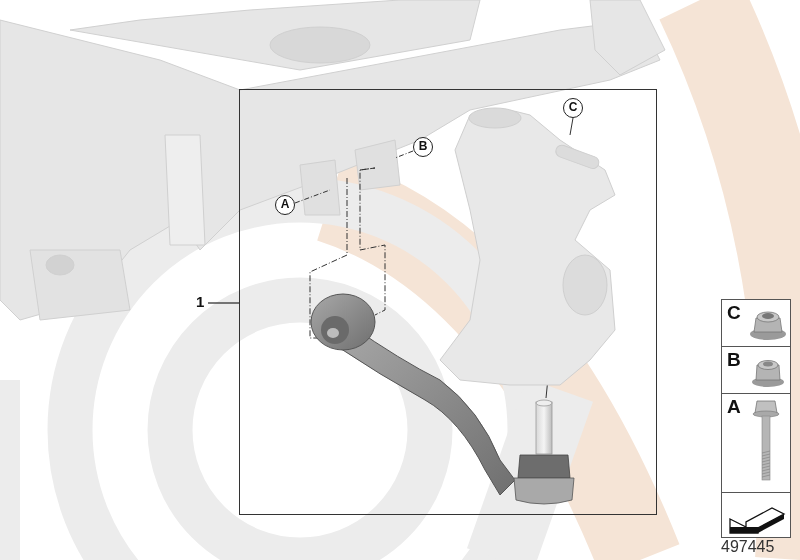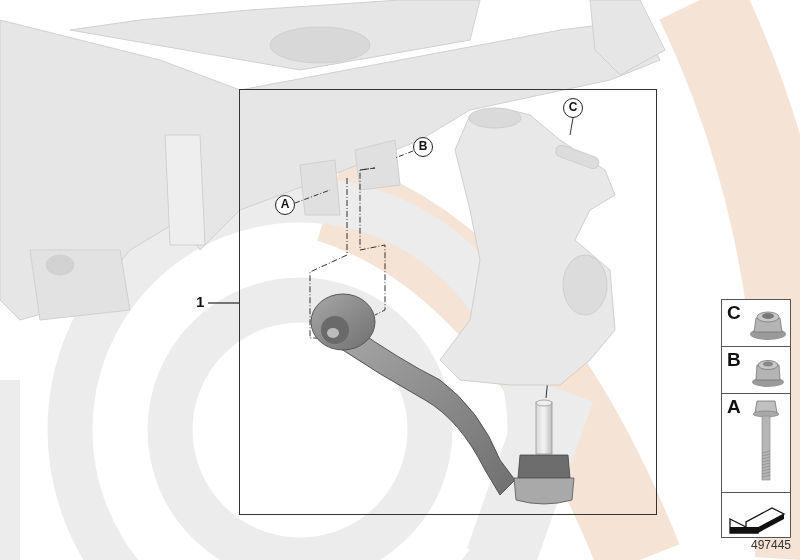--- a/index.html
+++ b/index.html
@@ -22,22 +22,22 @@
     position: absolute; font-weight: bold; font-size: 15px; color: #111;
   }
   .legend-box {
     position: absolute; left: 721px; width: 70px; border: 1px solid #555;
     box-sizing: border-box; background: #fff;
   }
   .legend-letter {
     position: absolute; left: 5px; top: 2px; font-weight: bold; font-size: 19px; color: #111;
   }
   .diagram-id {
-    position: absolute; left: 721px; top: 538px; width: 70px; text-align: right;
-    font-size: 12px; color: #333;
+    position: absolute; left: 721px; top: 538px; width: 70px; text-align: left;
+    font-size: 16px; color: #333;
   }
 </style>
 </head>
 <body>
 
 <svg class="layer" viewBox="0 0 800 560">
   <g fill="none">
     <path d="M 700 0 Q 820 250 800 560" stroke="#f5e4d6" stroke-width="90"></path>
     <path d="M 330 200 Q 520 260 640 560" stroke="#f5e4d6" stroke-width="85"></path>
     <circle cx="300" cy="430" r="230" stroke="#ececec" stroke-width="45"></circle>

